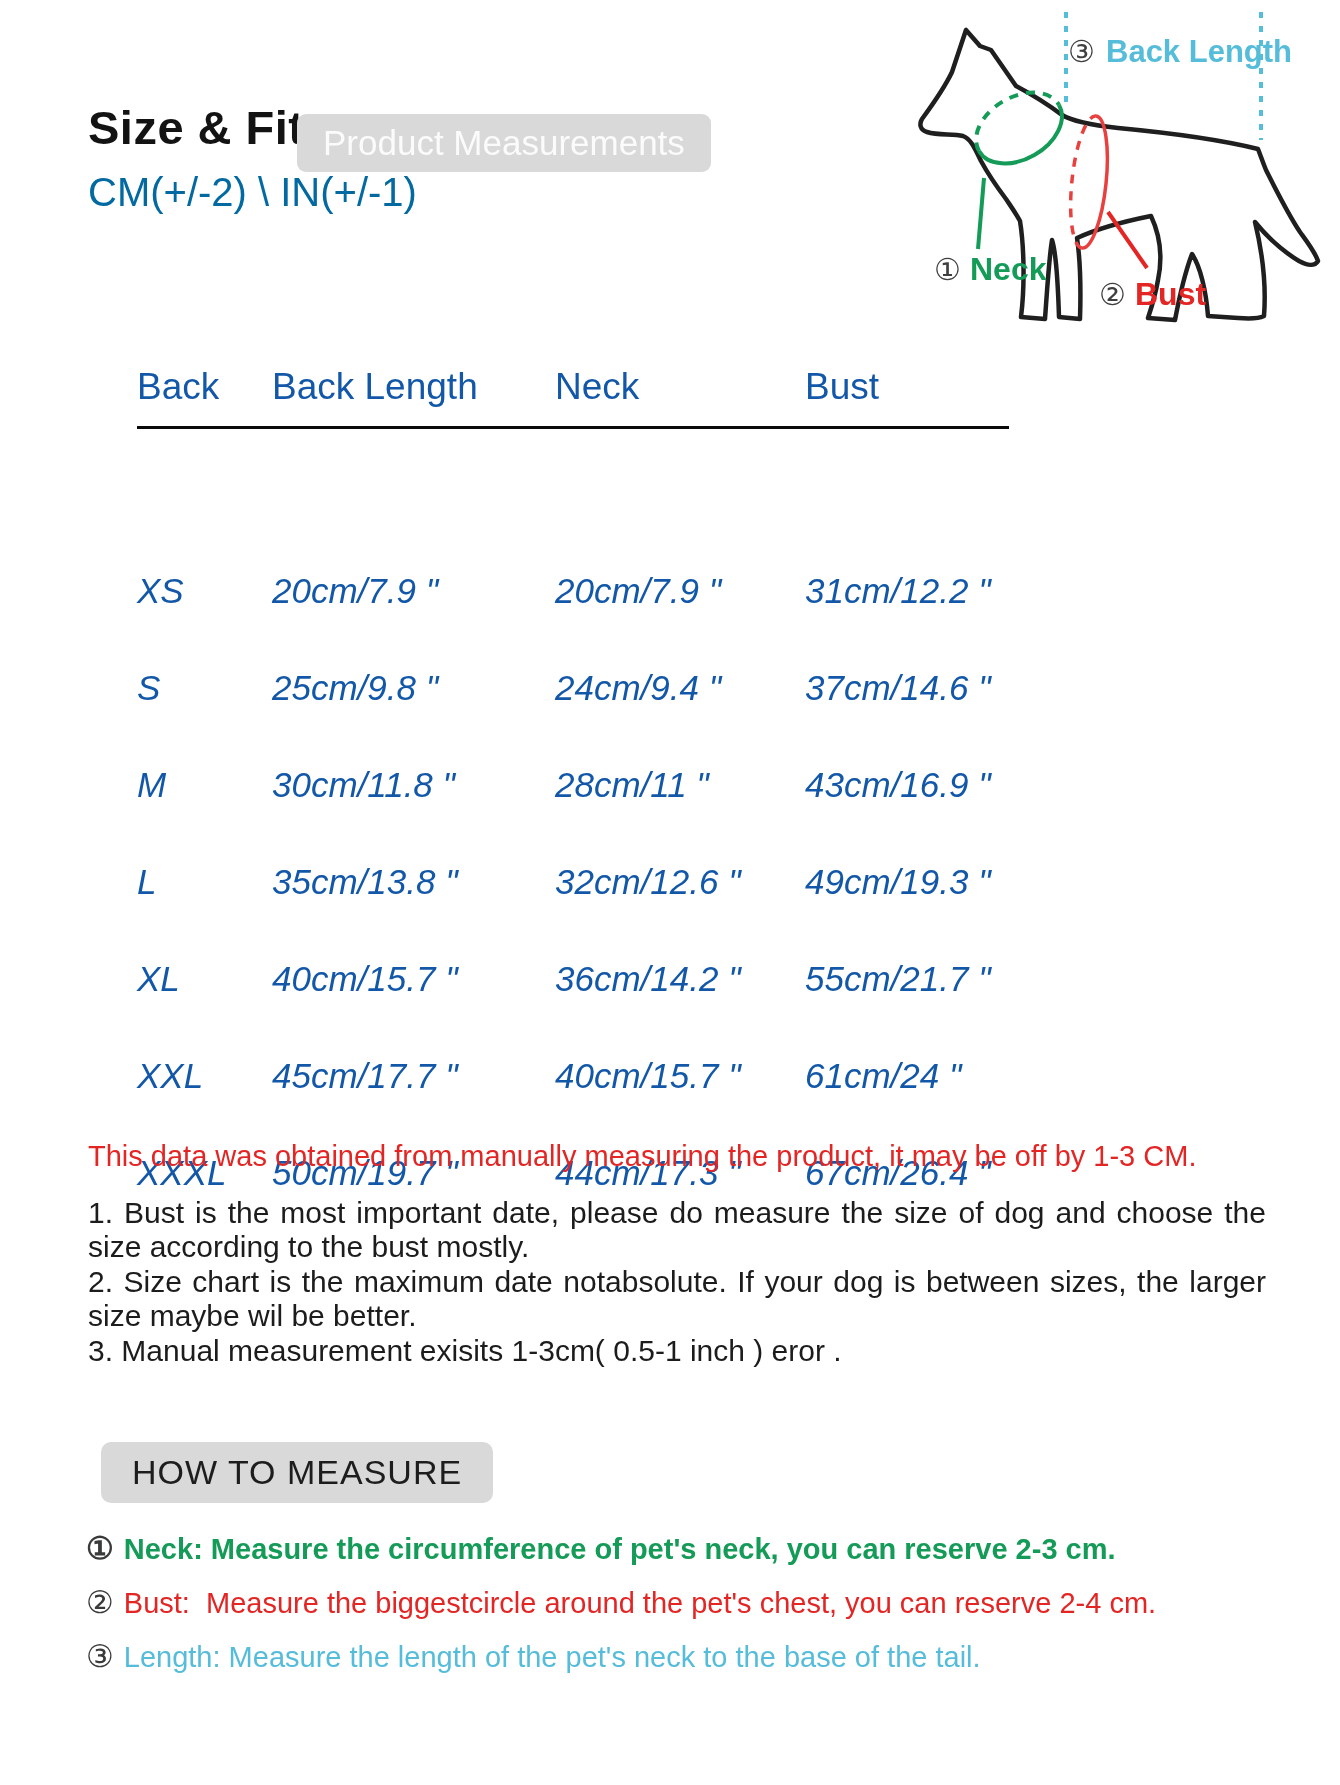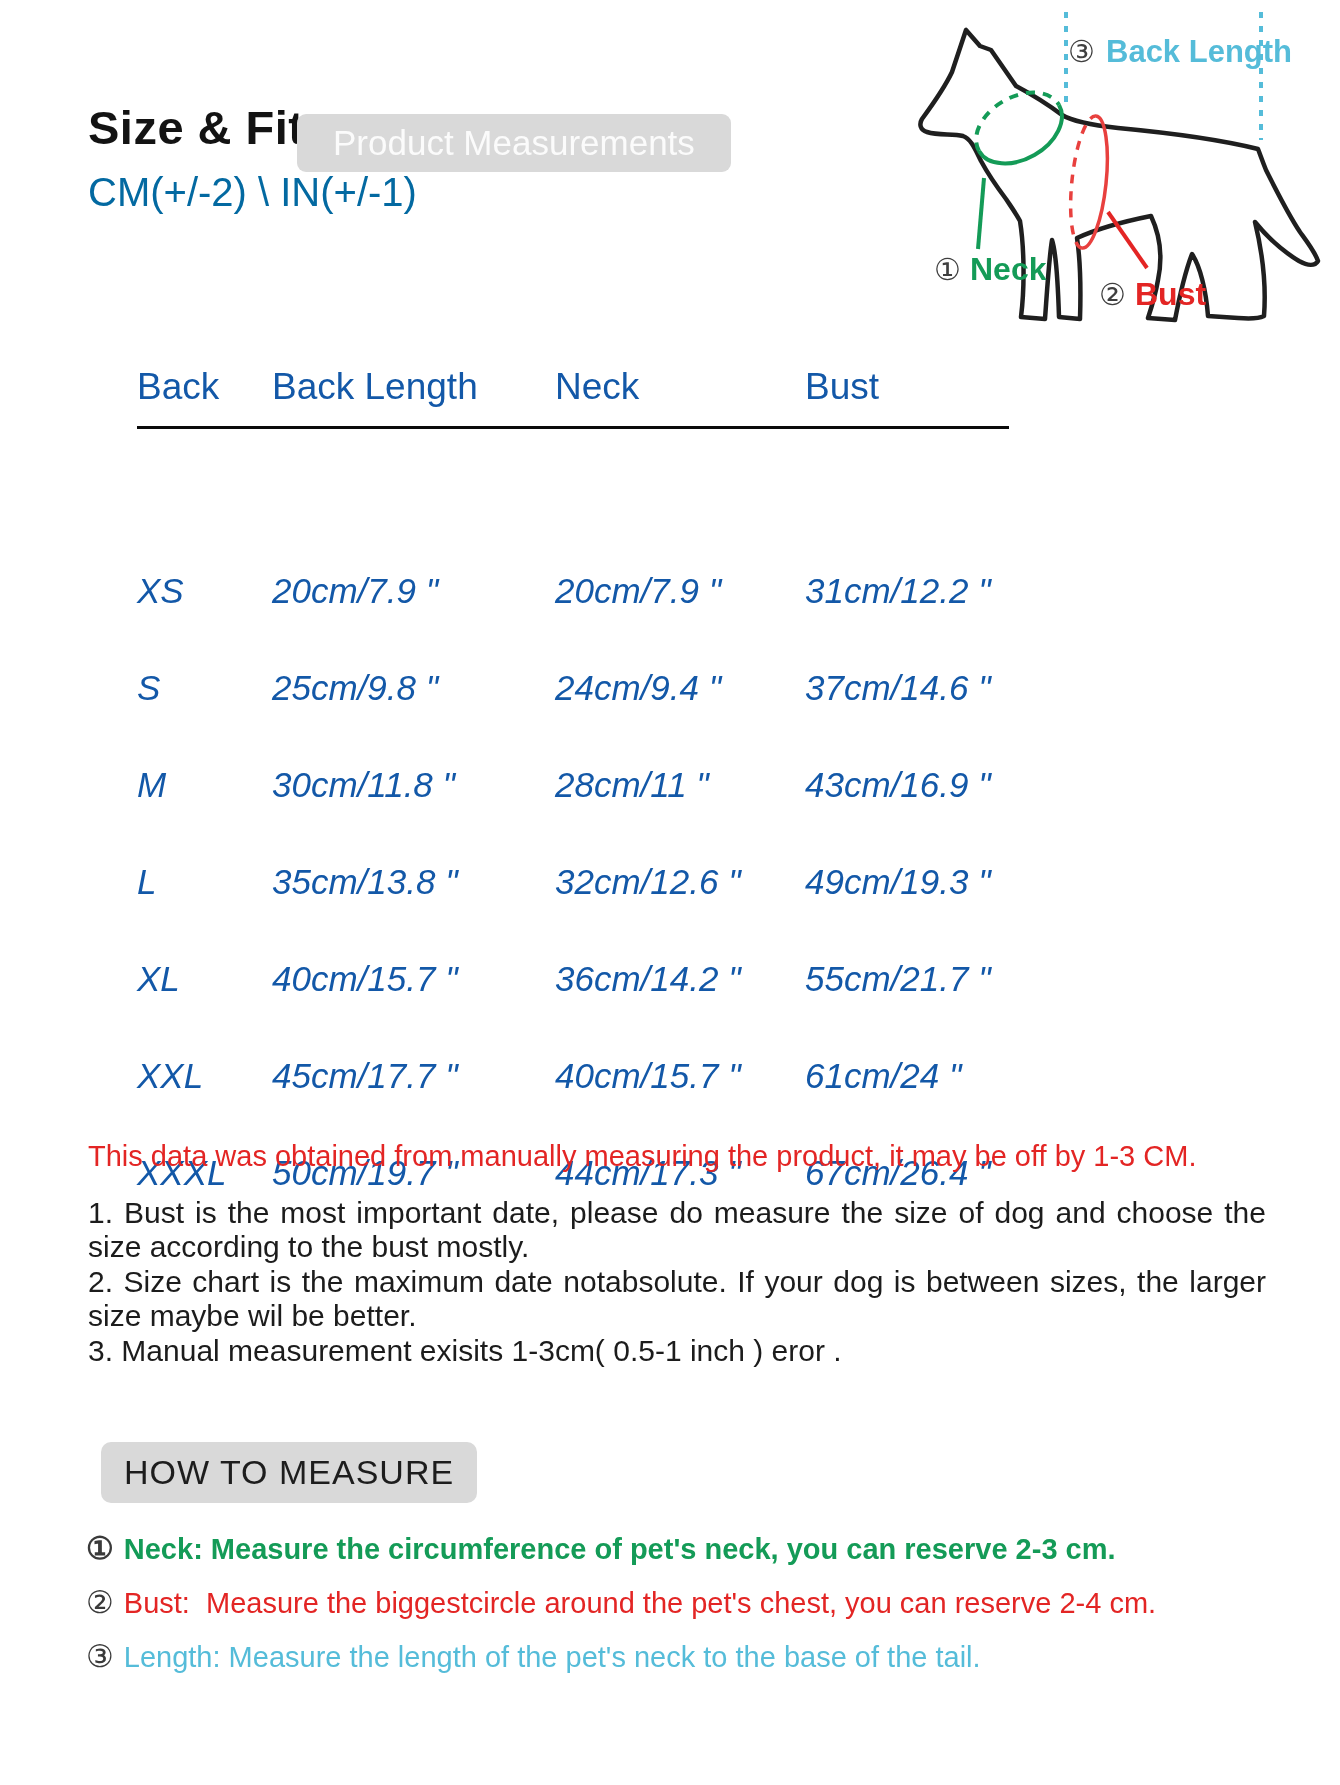--- a/index.html
+++ b/index.html
@@ -4,21 +4,21 @@
 <style>
   html,body{margin:0;padding:0;background:#ffffff;}
   .stage{
     position:relative;width:1340px;height:1785px;background:#ffffff;overflow:hidden;
     font-family:"Liberation Sans", sans-serif;
   }
   .abs{position:absolute;}
   .page-title{left:88px;top:100px;font-size:47px;font-weight:bold;color:#131313;letter-spacing:0.5px;}
   .badge{
     left:297px;top:114px;background:#d9d9d9;color:#fbfbfb;font-size:35px;
-    padding:9px 36px;border-radius:9px;
+    padding:9px 26px;border-radius:9px;
   }
   .units{left:88px;top:170px;font-size:40px;color:#0369a1;}
   .dog-svg{left:856px;top:0px;}
 
   
   .size-table{
     left:137px;top:348px;width:872px;display:grid;
     grid-template-columns:135px 283px 250px 204px;
     grid-auto-rows:97px;color:#1358a8;font-size:35px;
   }
@@ -28,21 +28,21 @@
   .size-table .hline{
     grid-column:1 / span 4;height:0px;border-top:3px solid #0a0a0a;margin-top:-19px;
   }
   .size-table .td{display:flex;align-items:center;font-style:italic;}
 
   .disclaimer{left:88px;top:1140px;font-size:29px;color:#e32524;}
   .notes{left:88px;top:1196px;width:1178px;font-size:30px;color:#1c1c1c;line-height:34px;text-align:justify;}
   .notes p{margin:0 0 1px 0;}
   .htm-badge{
     left:101px;top:1442px;background:#d9d9d9;color:#1d1d1d;font-size:34px;
-    padding:11px 23px;border-radius:10px;letter-spacing:1px;
+    padding:11px 31px;border-radius:10px;letter-spacing:1px;
   }
   .measure-item{font-size:29px;white-space:pre-wrap;}
   .measure-item .num{color:#3a3a3a;font-size:31px;margin-right:10px;}
   .mi-1{left:86px;top:1530px;color:#149b57;font-weight:bold;}
   .mi-2{left:86px;top:1584px;color:#e32524;}
   .mi-3{left:86px;top:1638px;color:#55bcd9;}
 
   svg text{font-family:"Liberation Sans", sans-serif;}
   .lbl-num{fill:#3f3f3f;font-size:30px;}
   .lbl-cyan{fill:#55bcd9;font-size:31px;font-weight:bold;}

